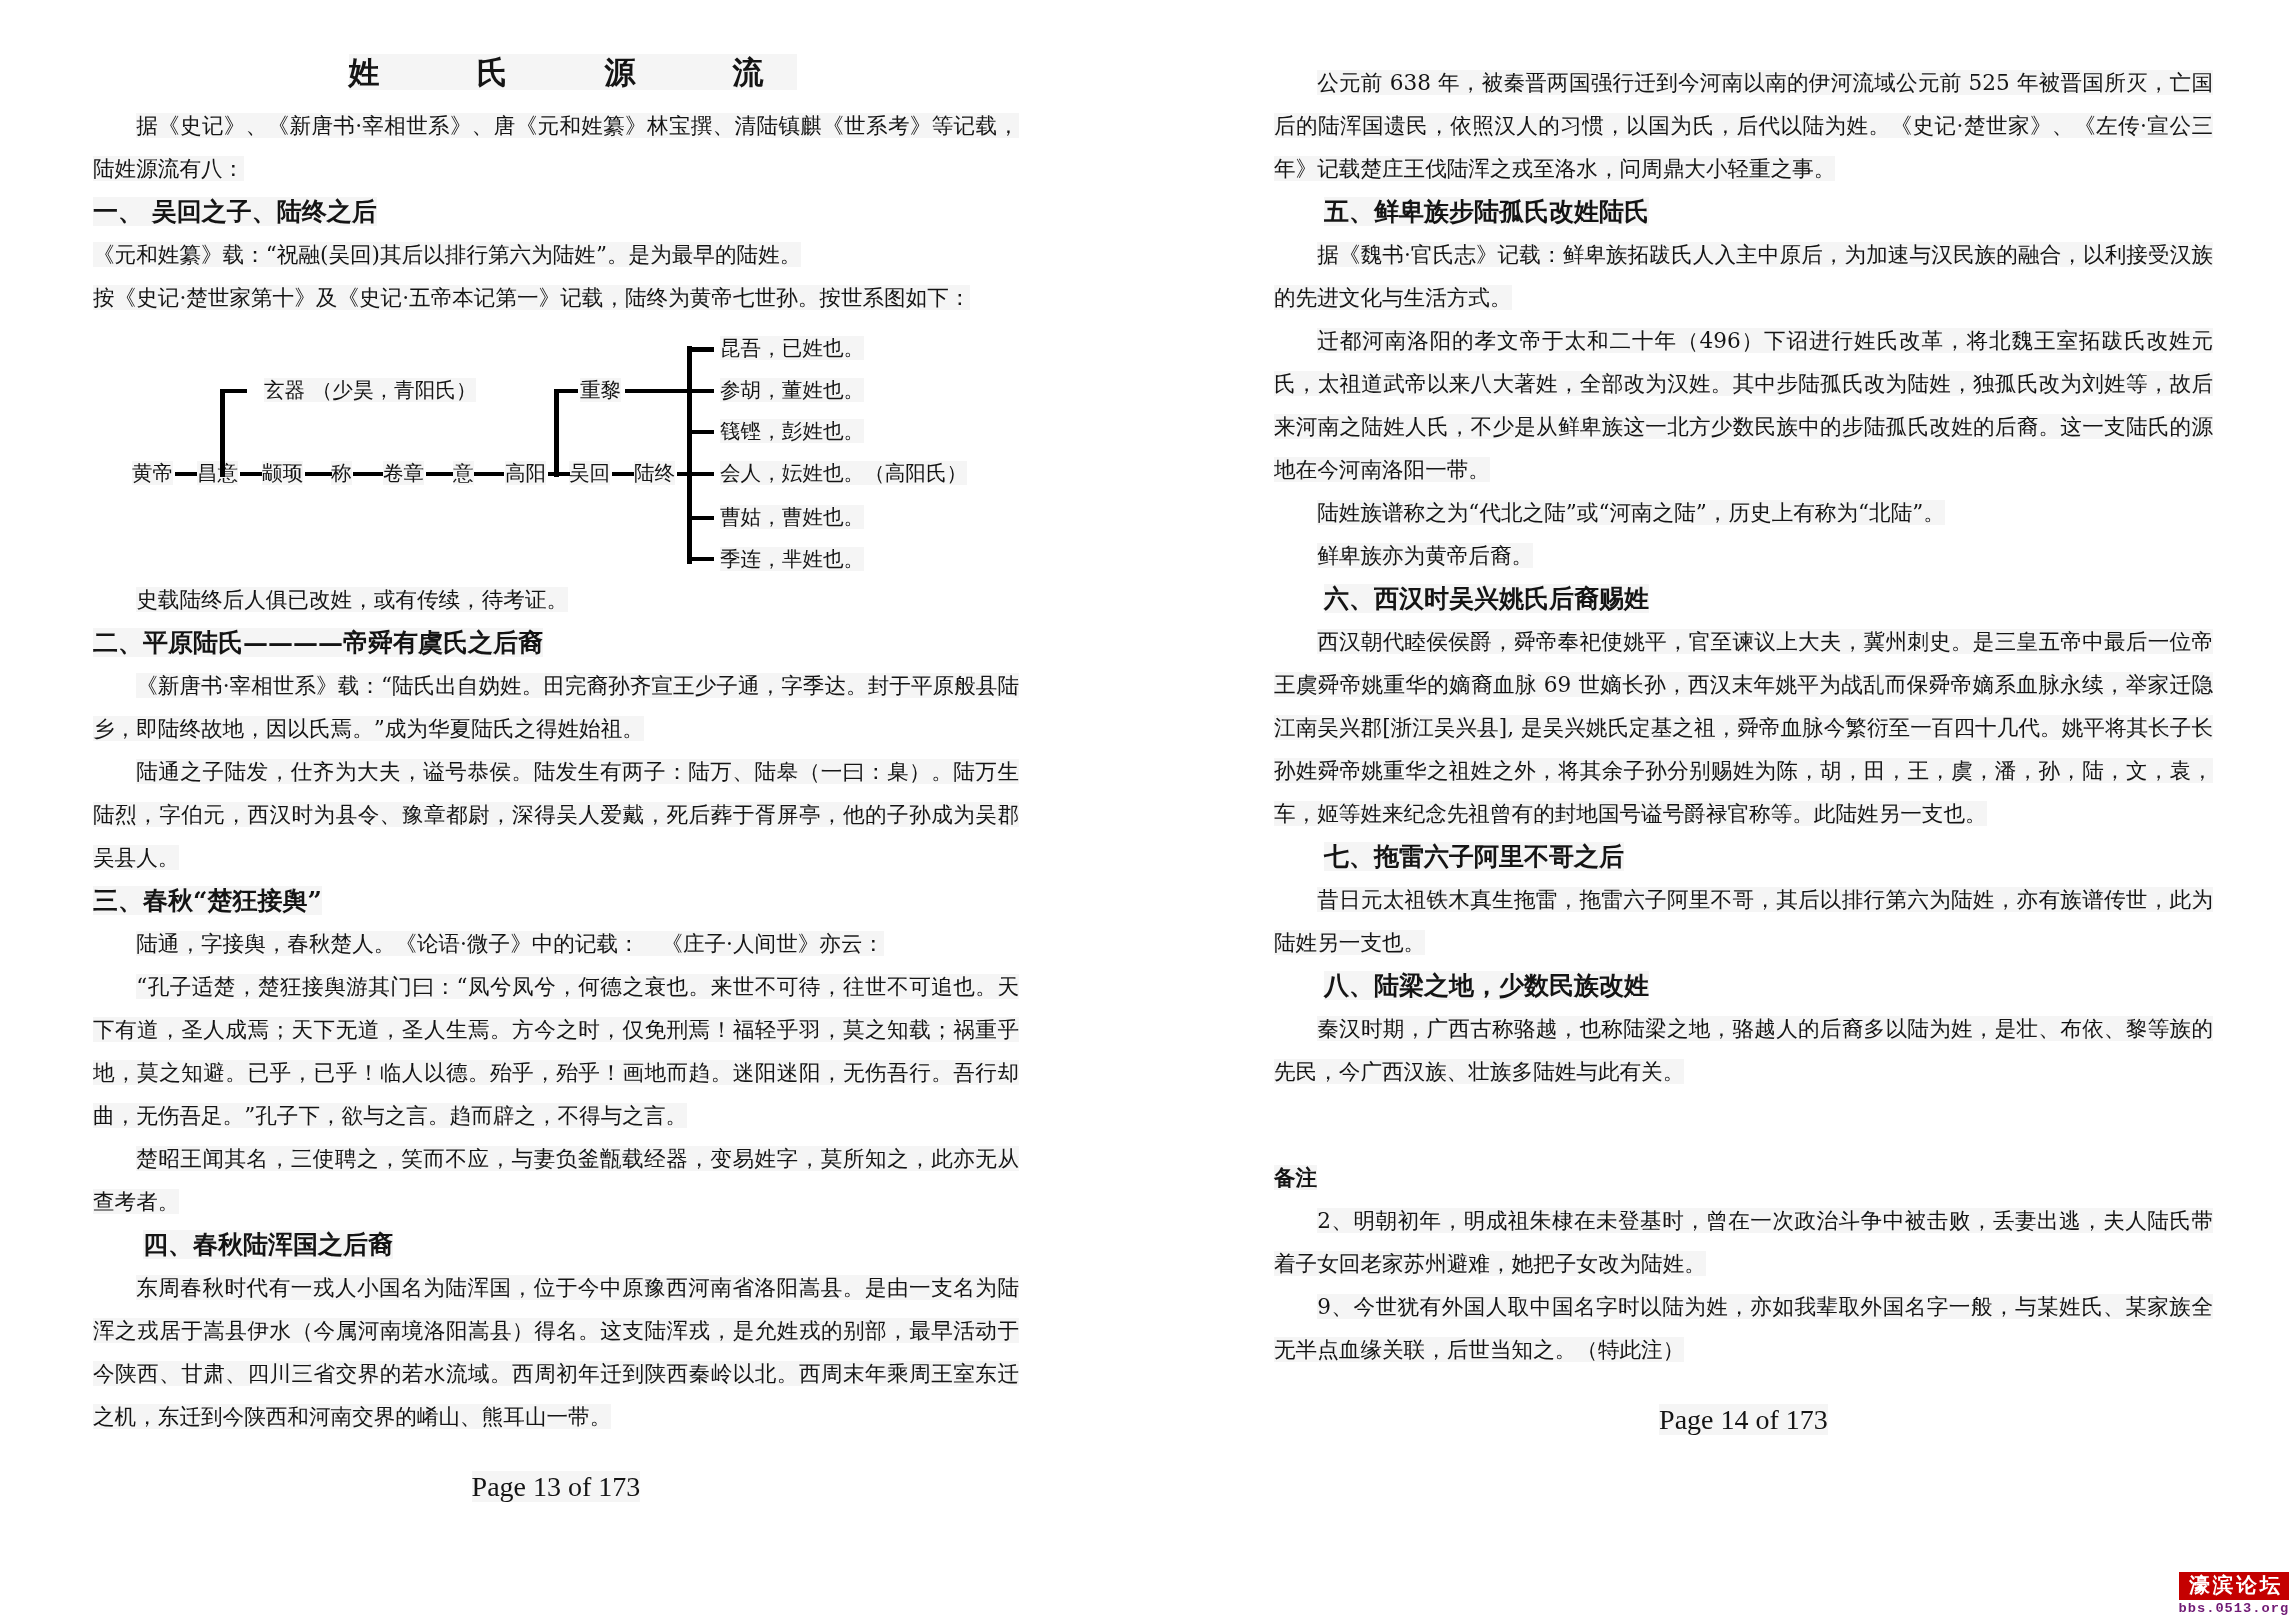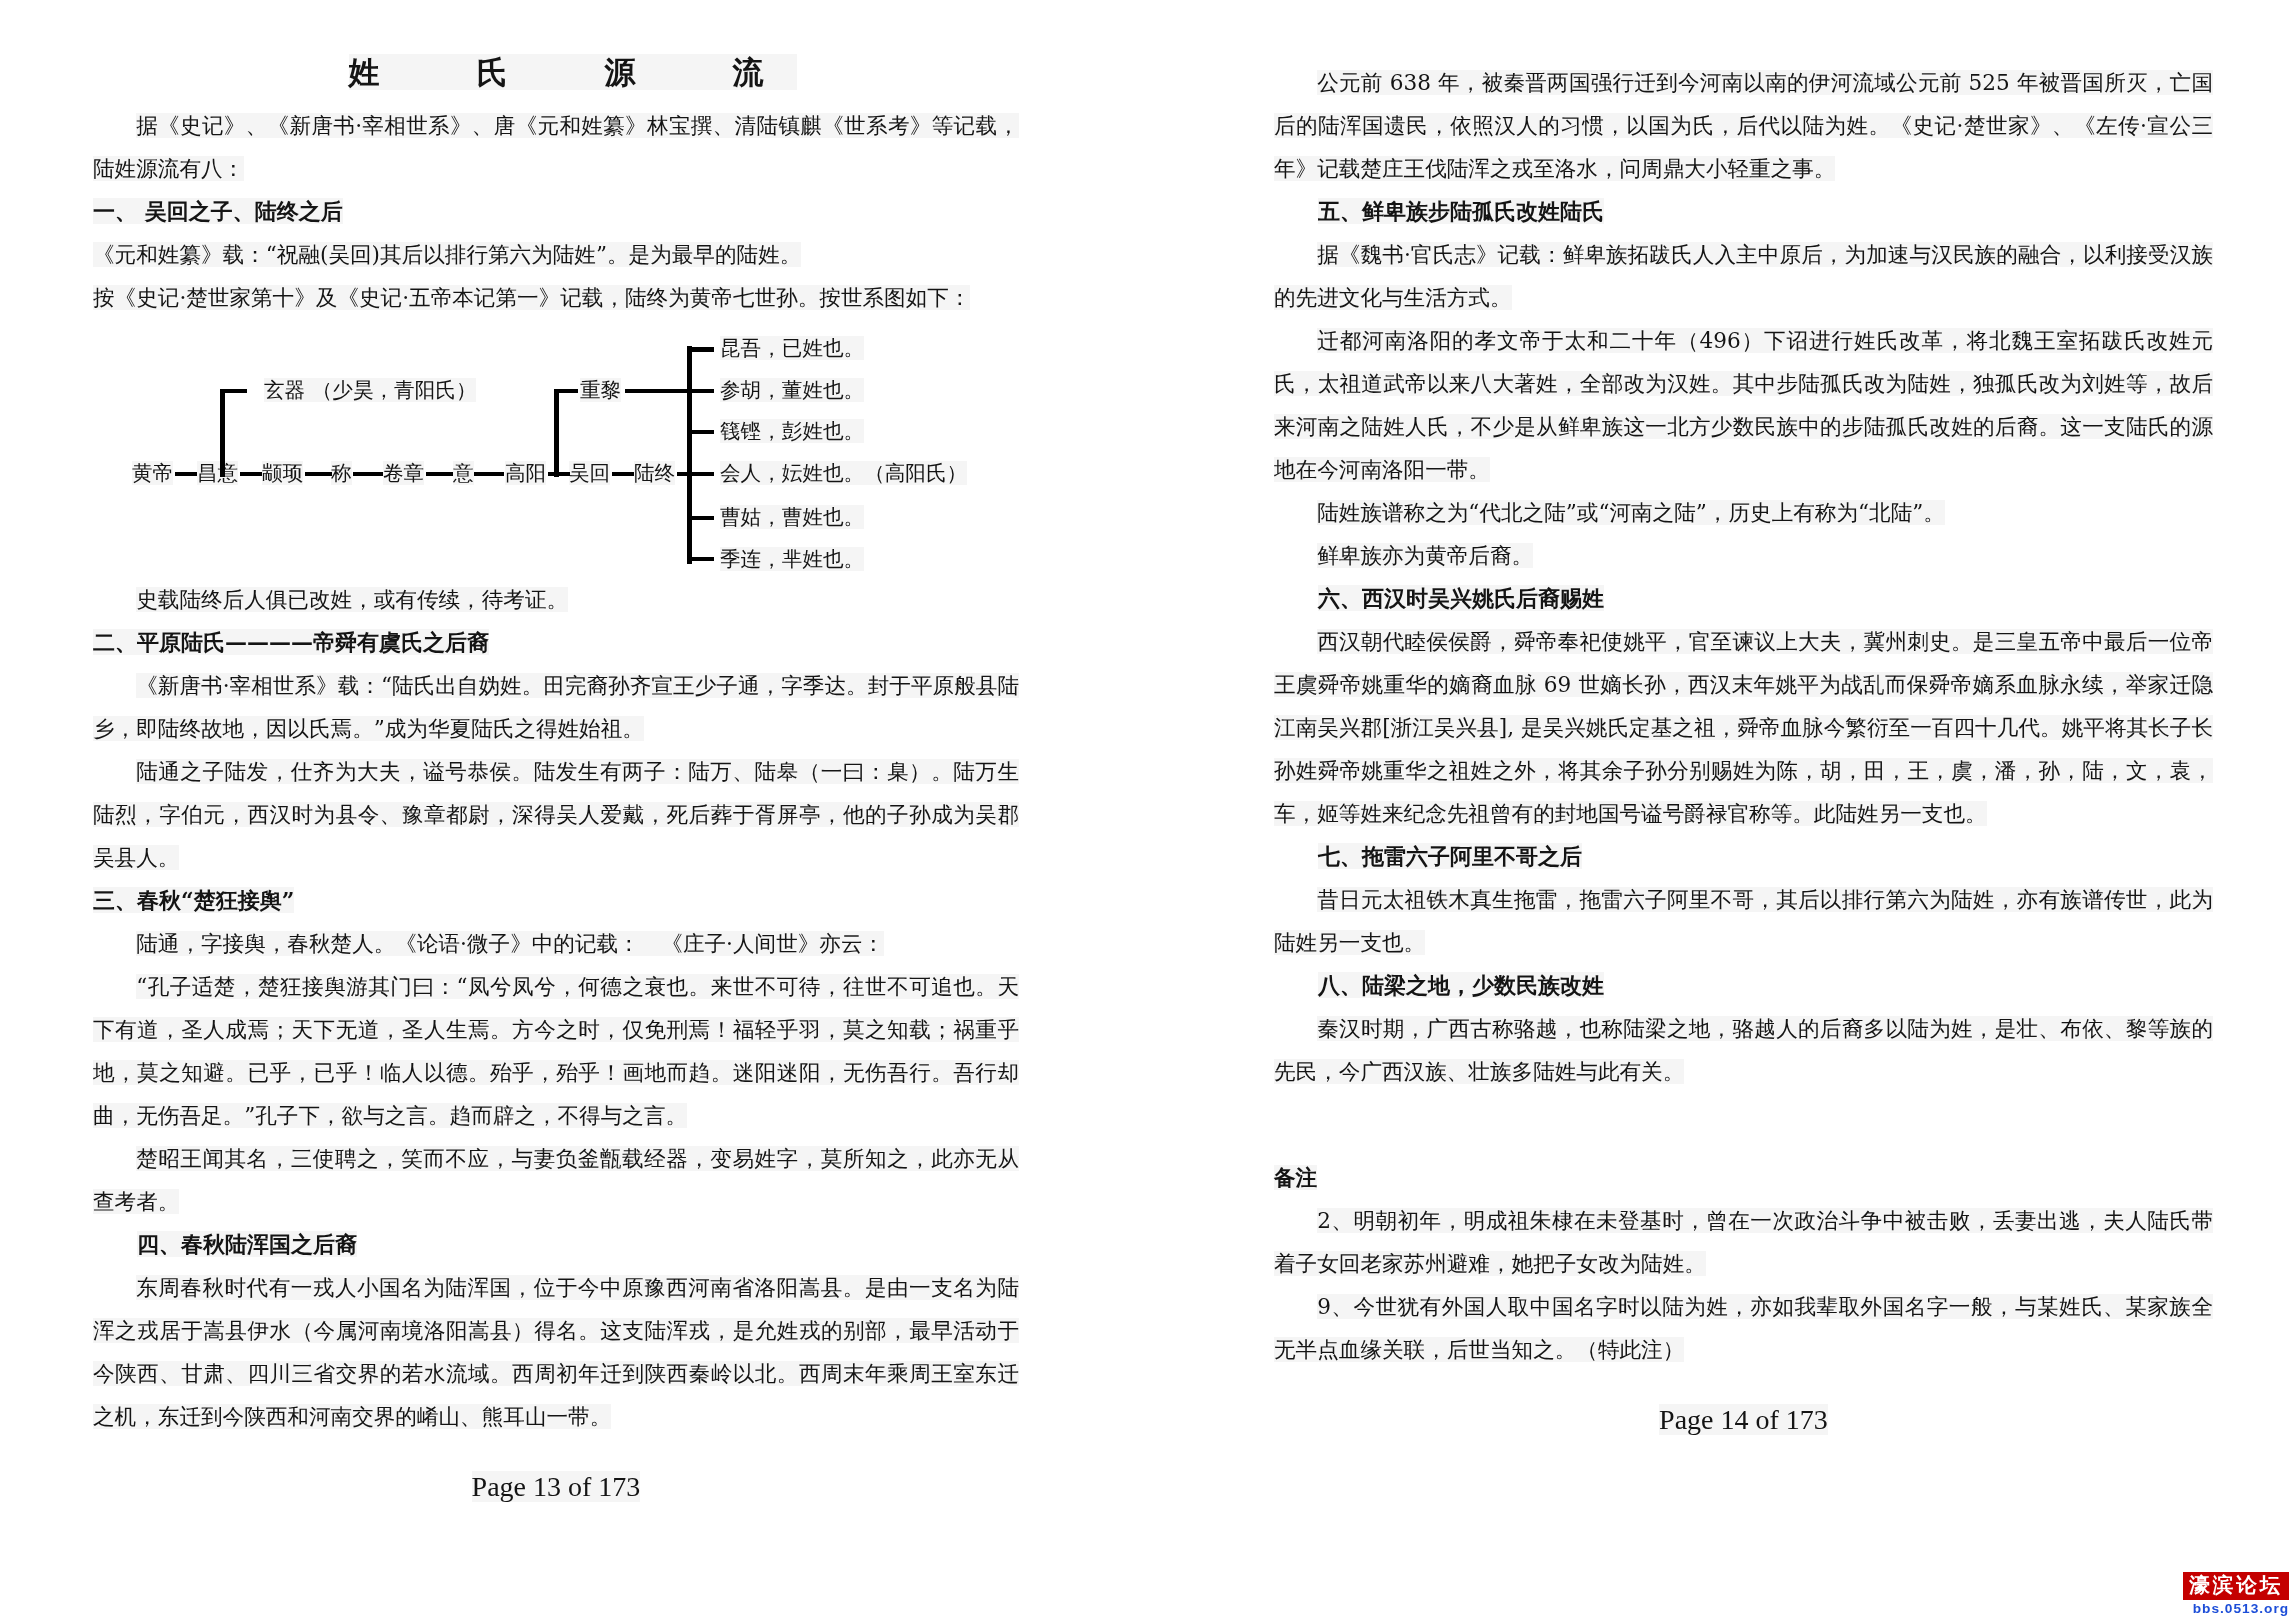--- a/index.html
+++ b/index.html
@@ -12,21 +12,21 @@
   .page-left{left:93px;width:926px;}
   .page-right{left:1274px;width:939px;}
 
   .doc-title{
     margin:51px 0 9.8px 0;text-align:center;
     font-size:31px;font-weight:bold;letter-spacing:33px;text-indent:33px;
     line-height:43px;
   }
   .para{font-size:21.6px;line-height:43px;text-align:justify;margin:0;}
   .indent{text-indent:2em;}
-  .h{font-size:22px;font-weight:bold;line-height:43px;margin:0;}
+  .h{font-size:25px;font-weight:bold;line-height:43px;margin:0;}
   .h-indent{text-indent:2em;}
   .lb{background:#f5f5f5;-webkit-box-decoration-break:clone;box-decoration-break:clone;}
 
   .pageno{
     text-align:center;margin-top:29px;
     font-family:"Liberation Serif", serif;font-size:28px;line-height:39px;
   }
 
   
   .tree{position:relative;height:247px;margin:9.8px 0 2px 0;font-size:20.6px;}
@@ -35,22 +35,22 @@
   .vbar{position:absolute;width:4.9px;background:#000;}
 
   
   .watermark{position:absolute;right:3.9px;bottom:2.9px;text-align:right;}
   .wm-badge{
     display:block;background:#c40000;color:#ffffff;
     font-family:"DejaVu Sans", sans-serif;
     font-size:20.6px;font-weight:bold;letter-spacing:2.9px;padding:1px 5.9px;line-height:25.5px;
   }
   .wm-url{
-    display:block;color:#1d4ed8;background:#fff;
-    font-family:Liberation Sans, sans-serif;
+    display:block;color:#701a75;background:#fff;
+    font-family:Liberation Mono, monospace;
     font-size:13.7px;font-weight:bold;letter-spacing:1px;line-height:17.6px;
   }
 </style>
 </head>
 <body>
 
 <div class="page page-left">
 
   <h1 class="doc-title"><span class="lb">姓　氏　源　流</span></h1>
 

